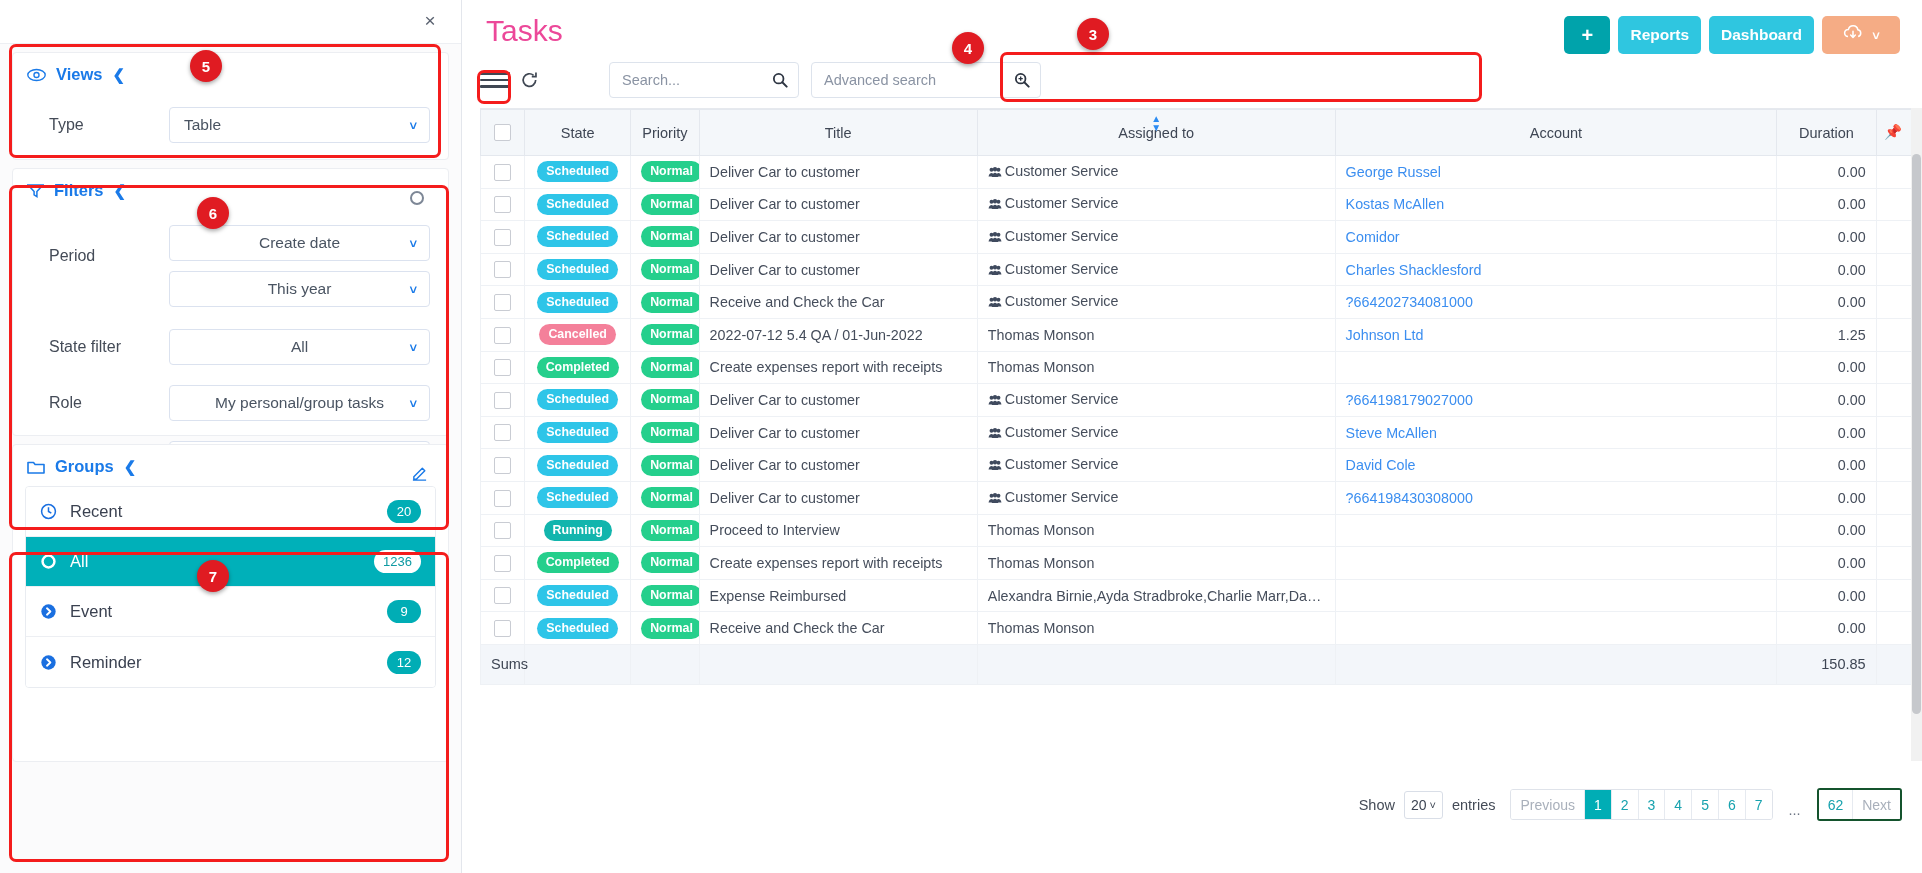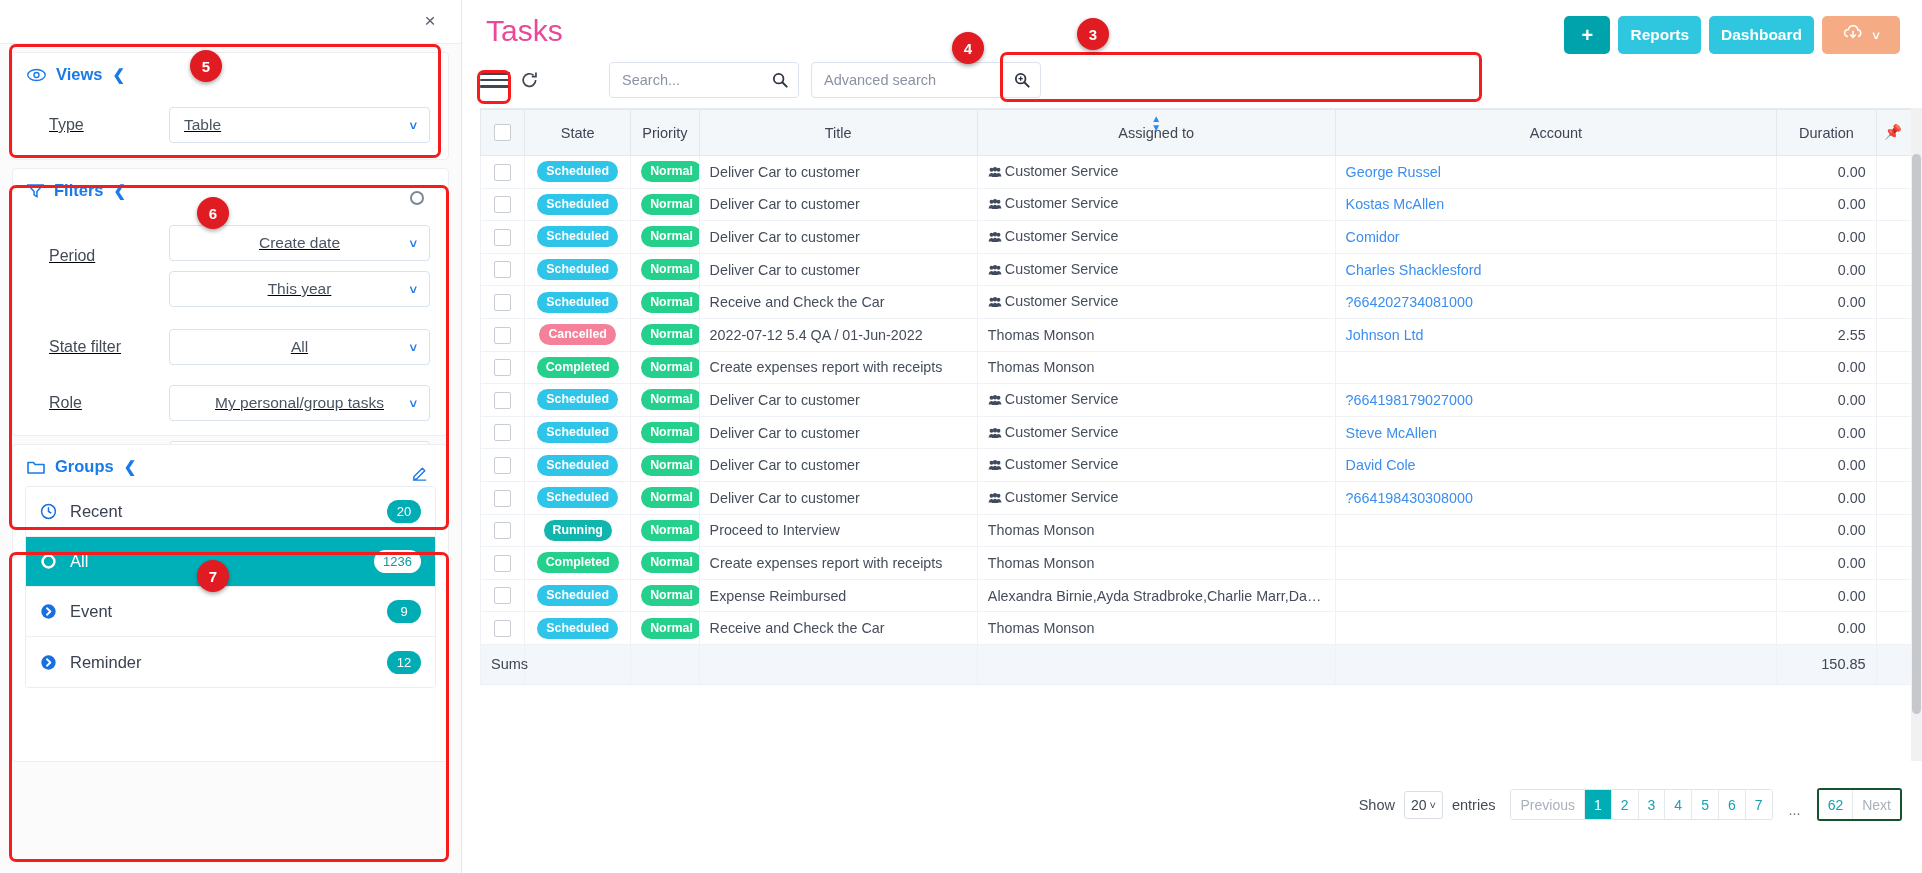--- a/index.html
+++ b/index.html
@@ -45,21 +45,20 @@
   }
   .card-hdr .ic { color: #1a7ae8; display: flex; align-items: center; }
   .card-hdr .ttl {
     color: #1a7ae8; font-weight: bold; font-size: 16.5px;
   }
   .chev-blue { color: #1a7ae8; font-size: 15px; font-weight: bold; }
 
   .frow {
     display: flex; align-items: center;
     padding: 5px 18px 5px 14px;
-    text-decoration: underline;
   }
   .frow .lbl {
     width: 142px; flex: 0 0 142px;
     color: #444b57; font-size: 16px;
     padding-left: 22px;
   }
   .sel {
     flex: 1; height: 36px;
     border: 1px solid #dbe2ef; border-radius: 4px;
     background: #fff;
@@ -591,21 +590,21 @@
               <td class="c-dur">0.00</td>
               <td class="c-pin"></td>
             </tr>
             <tr>
               <td class="c-chk"><span class="chkbox"></span></td>
               <td class="c-state"><span class="pill Cancelled">Cancelled</span></td>
               <td class="c-prio"><span class="pill Normal">Normal</span></td>
               <td class="c-title">2022-07-12 5.4 QA / 01-Jun-2022</td>
               <td class="c-assign"><span>Thomas Monson</span></td>
               <td class="c-acct"><span class="acct-link">Johnson Ltd</span></td>
-              <td class="c-dur">2.55</td>
+              <td class="c-dur">1.25</td>
               <td class="c-pin"></td>
             </tr>
             <tr>
               <td class="c-chk"><span class="chkbox"></span></td>
               <td class="c-state"><span class="pill Completed">Completed</span></td>
               <td class="c-prio"><span class="pill Normal">Normal</span></td>
               <td class="c-title">Create expenses report with receipts</td>
               <td class="c-assign"><span>Thomas Monson</span></td>
               <td class="c-acct"></td>
               <td class="c-dur">0.00</td>

